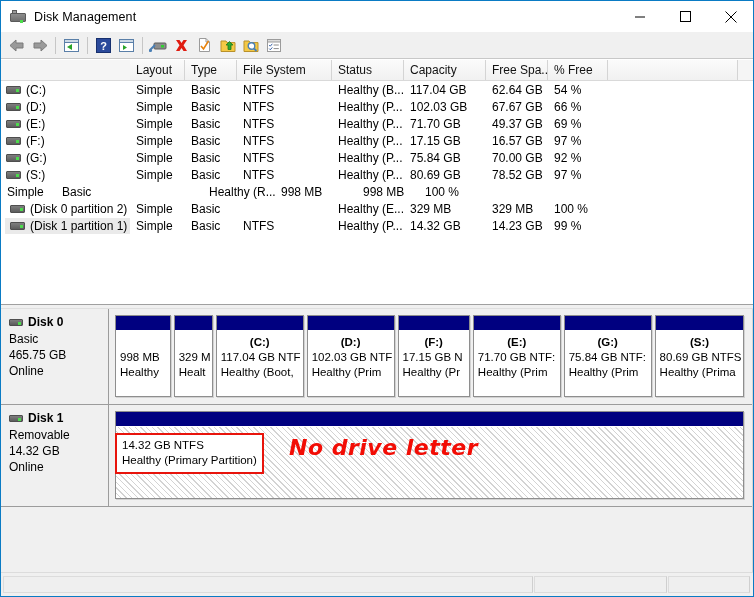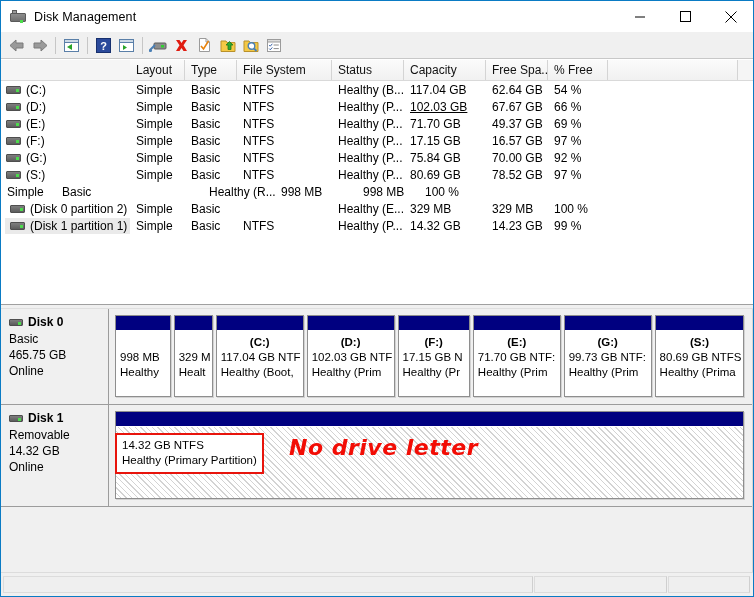--- a/index.html
+++ b/index.html
@@ -472,21 +472,21 @@
           <div class="vc" style="flex: 0 0 129px; padding-left: 0px;">
             <div class="vc-volume">
               <span class="drv-ico"></span>
               <span>(D:)</span>
             </div>
           </div>
           <div class="vc" style="flex: 0 0 55px;">Simple</div>
           <div class="vc" style="flex: 0 0 52px;">Basic</div>
           <div class="vc" style="flex: 0 0 95px;">NTFS</div>
           <div class="vc" style="flex: 0 0 72px;">Healthy (P...</div>
-          <div class="vc" style="flex: 0 0 82px; text-decoration: underline;">102.03 GB</div>
+          <div class="vc" style="flex: 0 0 82px;">102.03 GB</div>
           <div class="vc" style="flex: 0 0 62px;">67.67 GB</div>
           <div class="vc" style="flex: 0 0 60px;">66 %</div>
         </div>
         <div class="vol-row">
           <div class="vc" style="flex: 0 0 129px; padding-left: 0px;">
             <div class="vc-volume">
               <span class="drv-ico"></span>
               <span>(E:)</span>
             </div>
           </div>
@@ -645,21 +645,21 @@
               <div class="part-body">
                 <div class="part-letter">(E:)</div>
                 <div>71.70 GB NTF:</div>
                 <div>Healthy (Prim</div>
               </div>
             </div>
             <div class="part" style="flex: 88 1 0px;">
               <div class="part-cap"></div>
               <div class="part-body">
                 <div class="part-letter">(G:)</div>
-                <div>99.73 GB NTF:</div>
+                <div>75.84 GB NTF:</div>
                 <div>Healthy (Prim</div>
               </div>
             </div>
             <div class="part" style="flex: 90 1 0px;">
               <div class="part-cap"></div>
               <div class="part-body">
                 <div class="part-letter">(S:)</div>
                 <div>80.69 GB NTFS</div>
                 <div>Healthy (Prima</div>
               </div>

